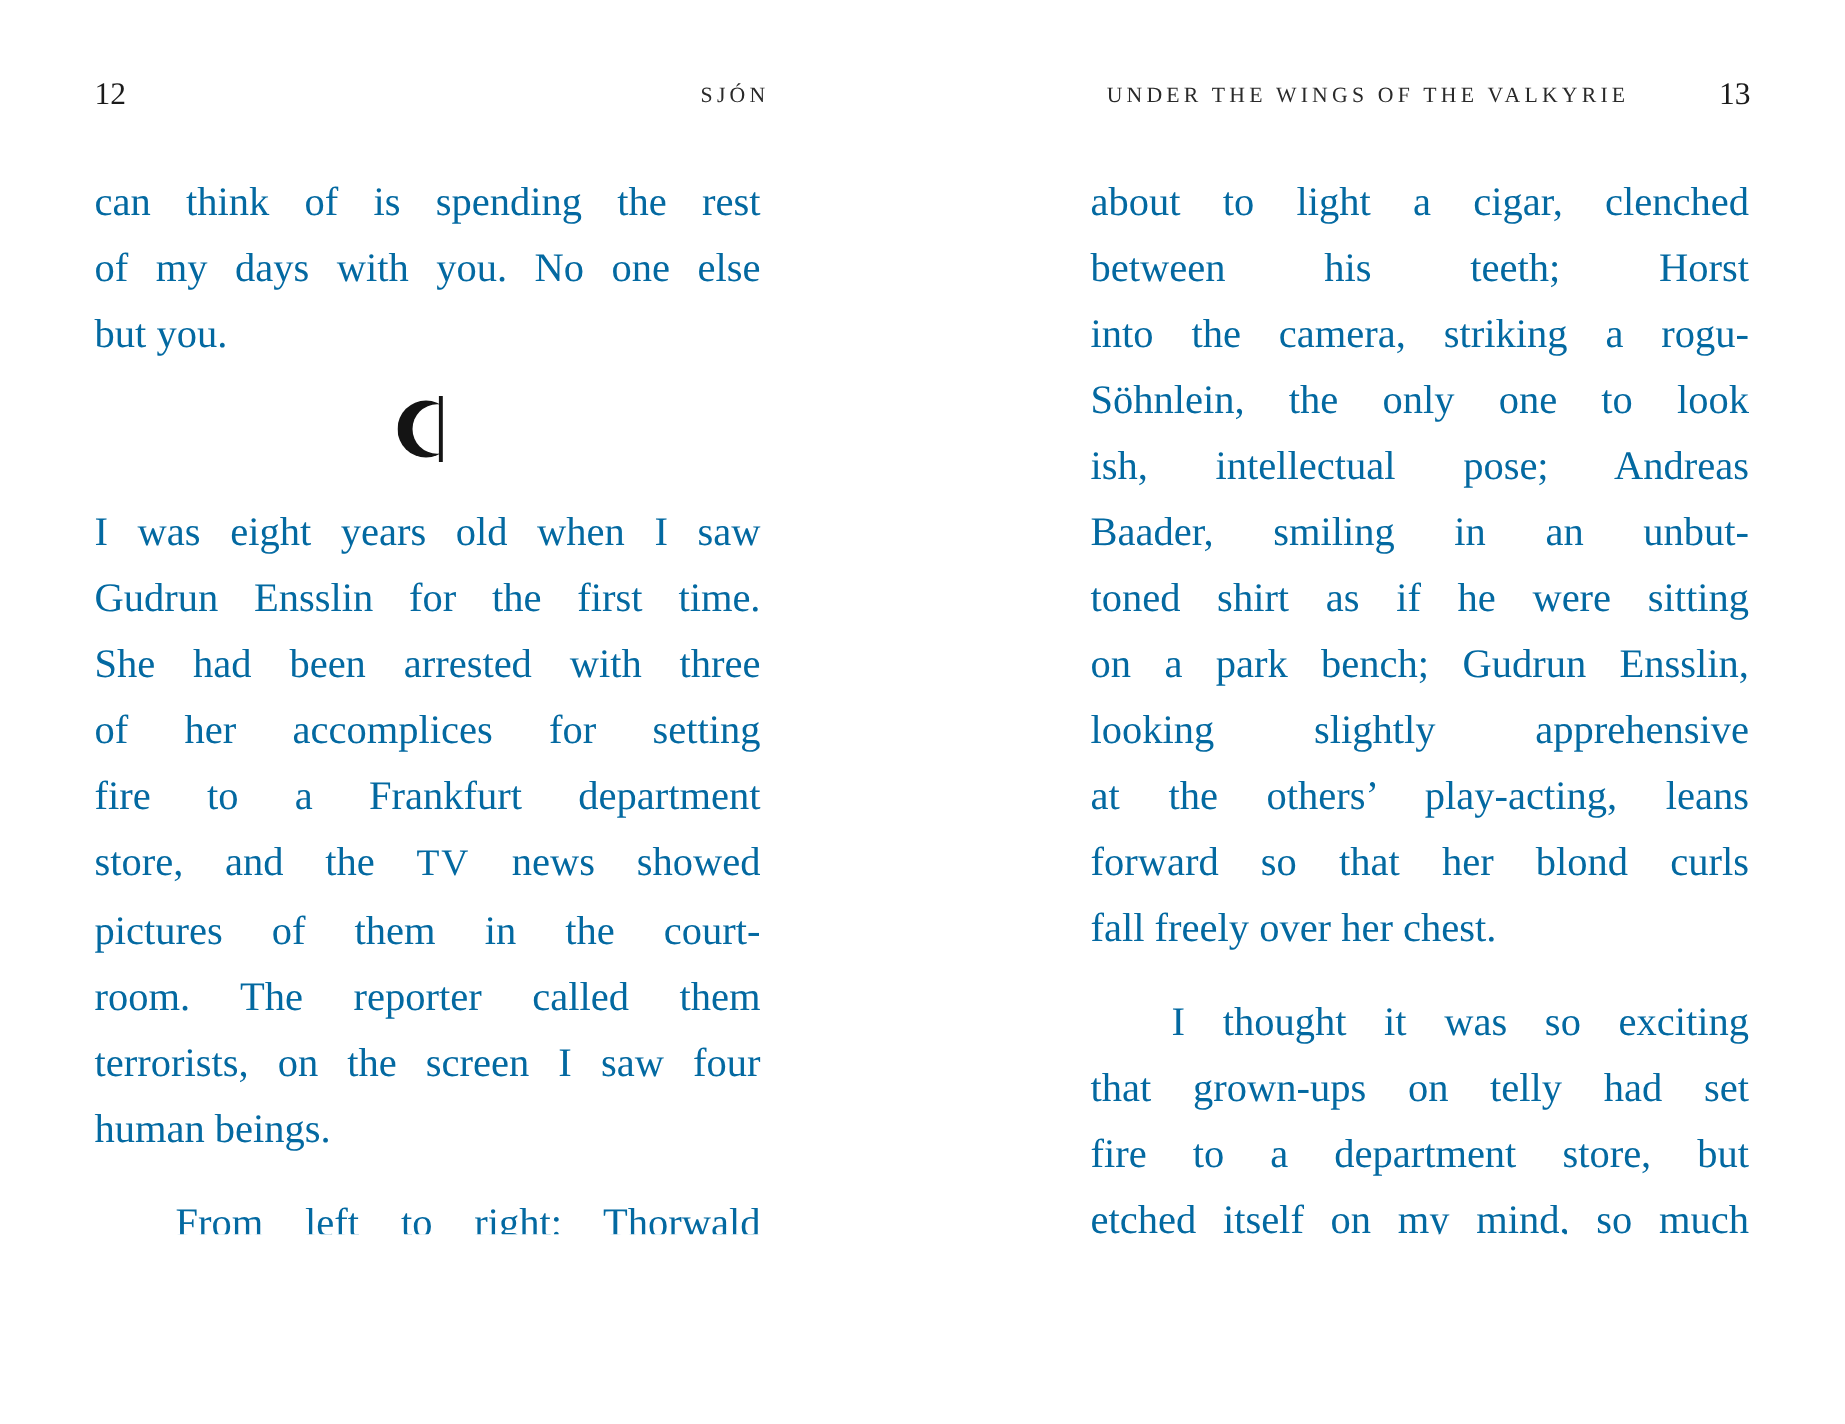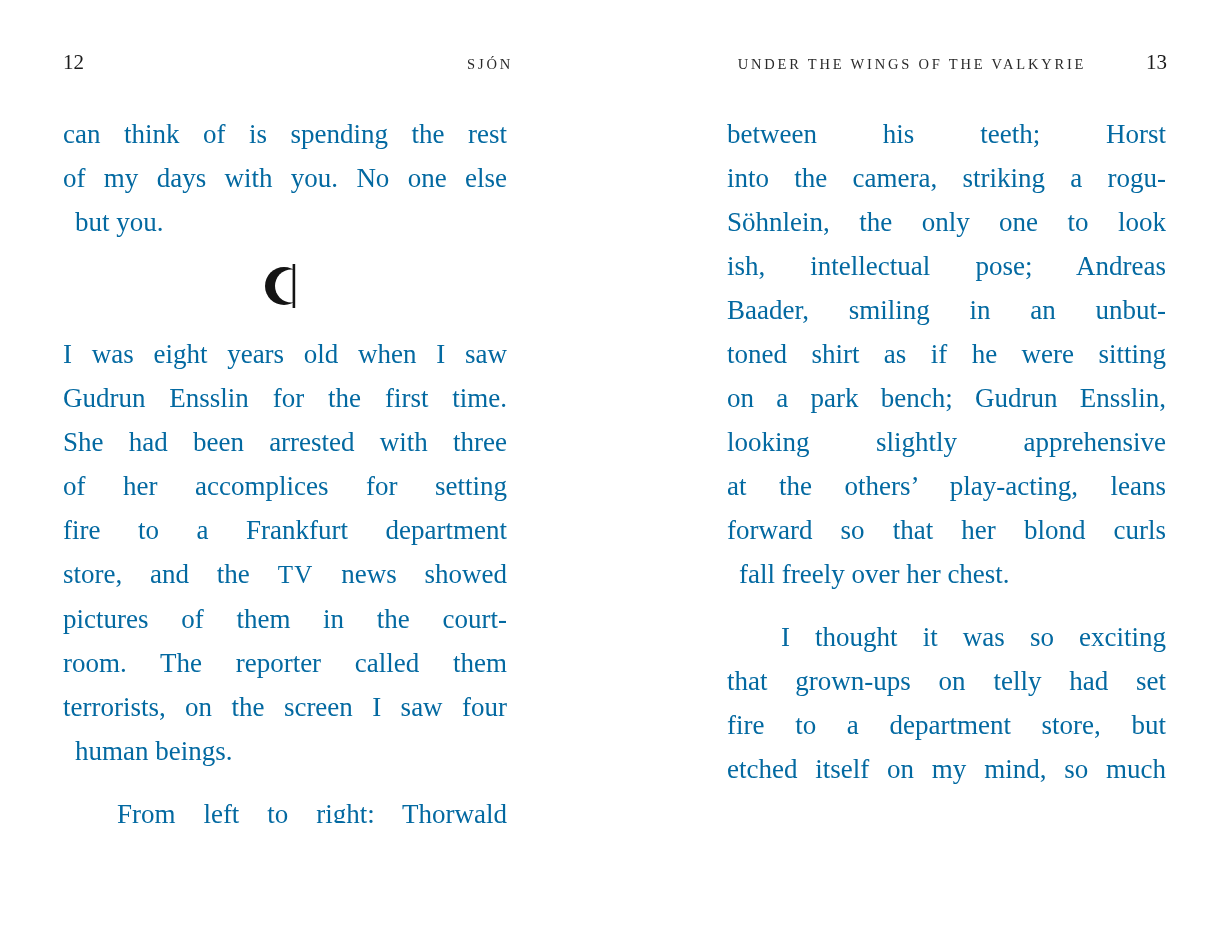--- a/index.html
+++ b/index.html
@@ -55,21 +55,20 @@
   .line {
     font-size: 27px;
     line-height: 44px;
     text-align: justify;
     text-align-last: justify;
     white-space: normal;
     color: #0369a1;
   }
   .line.last {
     text-align-last: left;
-    margin-left: 12px;
   }
   .line.indent {
     padding-left: 54px;
     margin-top: 19px;
   }
   .smallcaps {
     font-size: 25px;
     letter-spacing: 1.2px;
   }
 
@@ -128,20 +127,21 @@
     </div>
   </div>
 
   <div class="page page-right">
     <div class="folio folio-right">13</div>
     <div class="running-head head-right">UNDER THE WINGS OF THE VALKYRIE</div>
 
     <div class="text-block text-block-right">
 
       <div>
+        <div class="line">about to light a cigar, clenched</div>
         <div class="line">between his teeth; Horst</div>
         <div class="line">into the camera, striking a rogu-</div>
         <div class="line">Söhnlein, the only one to look</div>
         <div class="line">ish, intellectual pose; Andreas</div>
         <div class="line">Baader, smiling in an unbut-</div>
         <div class="line">toned shirt as if he were sitting</div>
         <div class="line">on a park bench; Gudrun Ensslin,</div>
         <div class="line">looking slightly apprehensive</div>
         <div class="line">at the others’ play-acting, leans</div>
         <div class="line">forward so that her blond curls</div>

